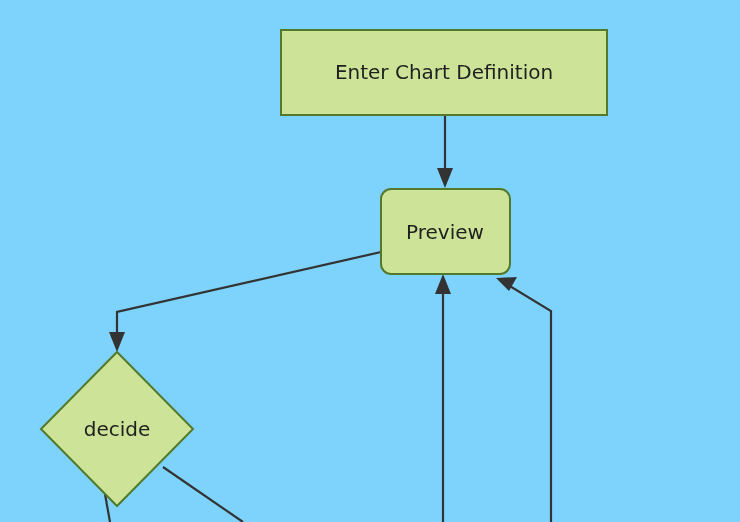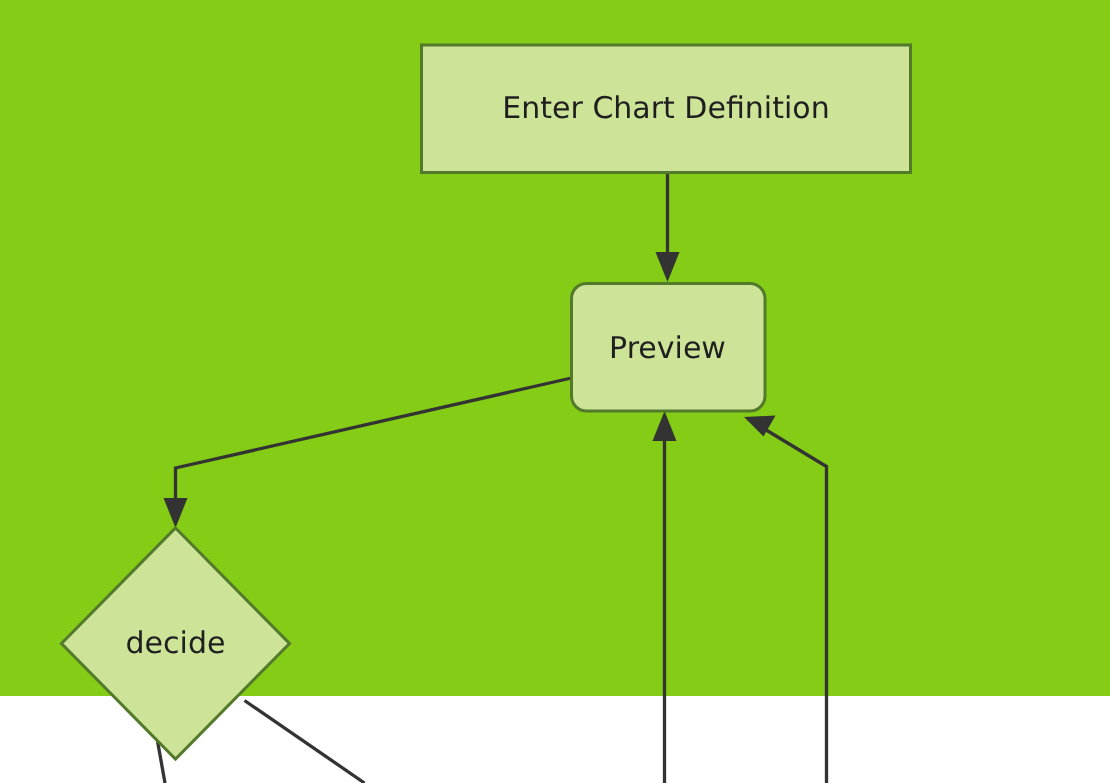--- a/index.html
+++ b/index.html
@@ -9,22 +9,22 @@
   }
   body {
     width: 740px;
     height: 522px;
     font-family: "DejaVu Sans", sans-serif;
     overflow: hidden;
   }
   #diagram-root {
     position: relative;
     width: 740px;
-    height: 464px;
-    background: #84cc16;
+    height: 522px;
+    background: #7dd3fc;
   }
   svg#flowchart {
     display: block;
     width: 740px;
     height: 522px;
   }
   .node-shape {
     fill: #cde498;
     stroke: #537a2b;
     stroke-width: 2;

